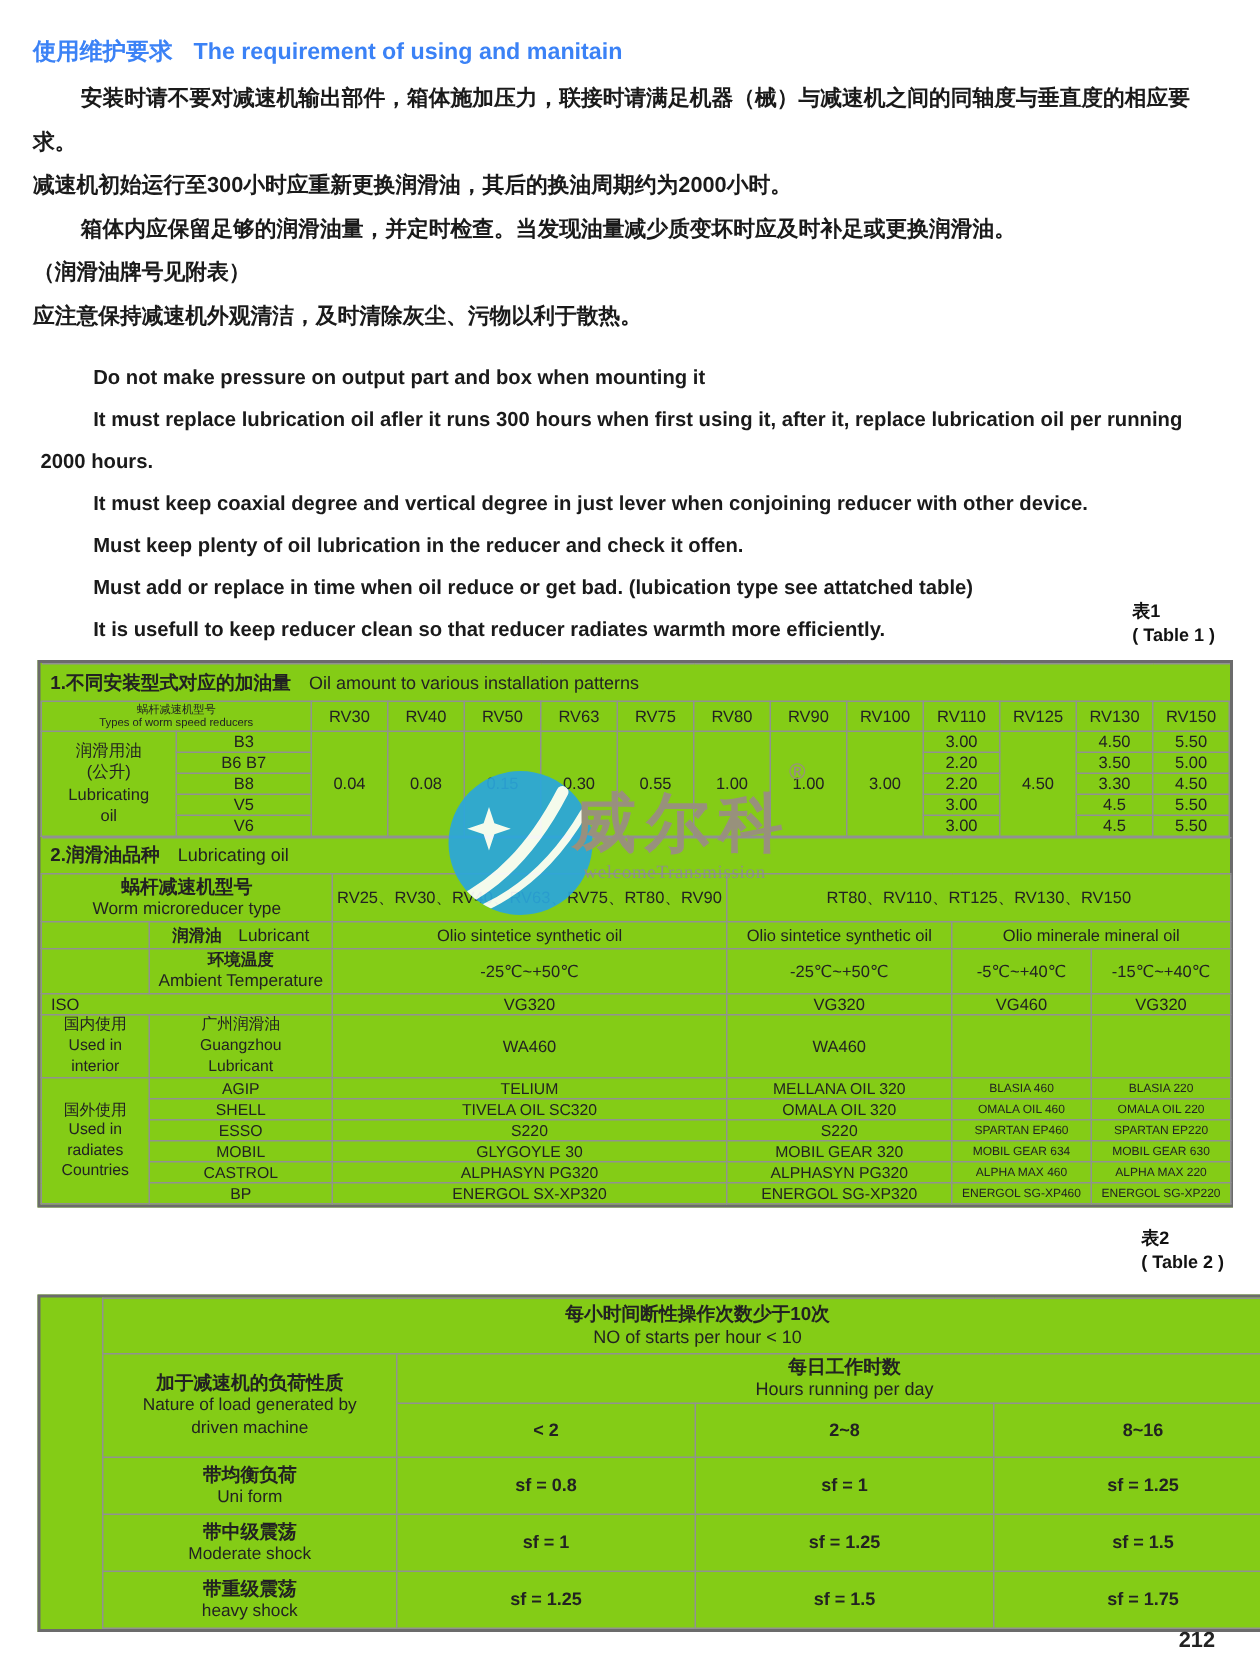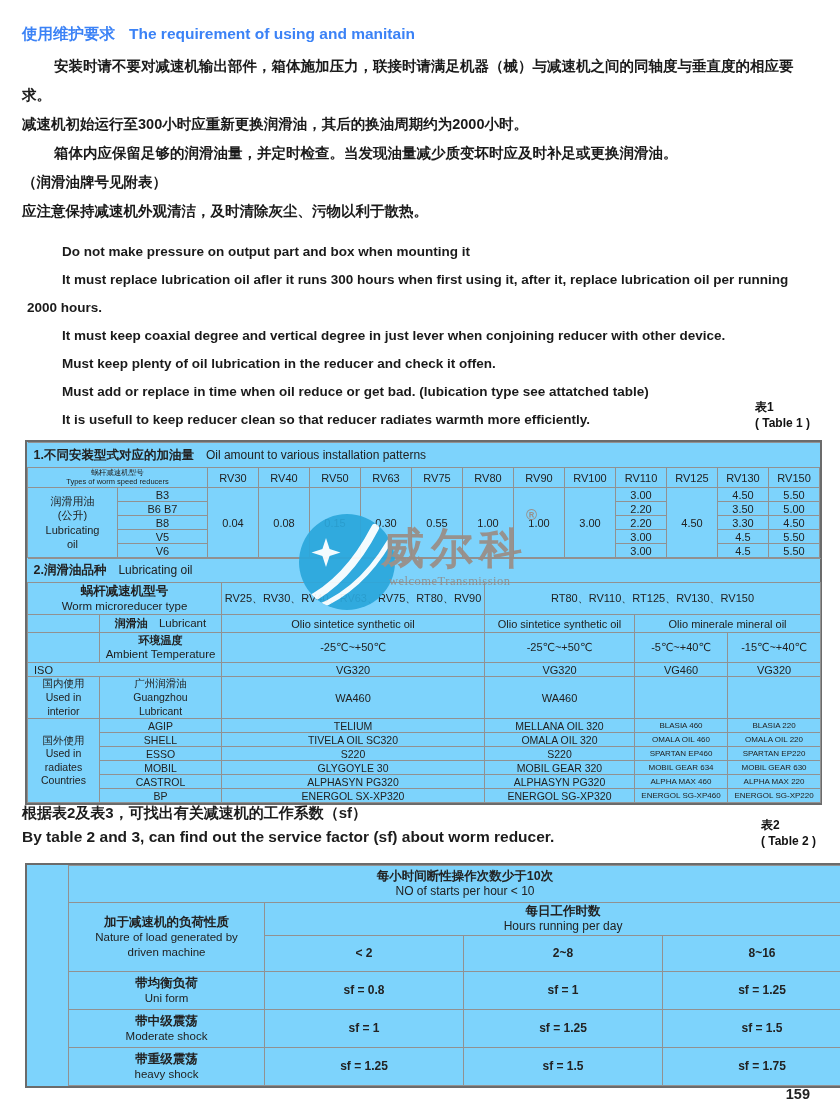--- a/index.html
+++ b/index.html
@@ -19,21 +19,21 @@
   .en-block p{margin:0;text-indent:2.6em;}
 
   .tag{position:absolute;text-align:left;font-weight:bold;font-size:12px;line-height:15px;color:#111;}
   .tag1{top:400px;right:30px;}
   .tag2{top:818px;right:24px;}
 
   .mid-head{position:absolute;top:801px;left:22px;line-height:24px;}
   .mid-head .zh{font-size:15px;font-weight:bold;}
   .mid-head .en{font-size:15.5px;font-weight:bold;}
 
-  .tbl{position:absolute;left:25px;width:793px;border:2px solid #6b6b6b;background:#7dd3fc;}
+  .tbl{position:absolute;left:25px;width:793px;border:2px solid #6b6b6b;background:#84cc16;}
   .tbl1{top:440px;}
   .tbl2{top:863px;padding-left:41px;}
   table{border-collapse:collapse;width:100%;table-layout:fixed;}
   td{border:1px solid #919191;text-align:center;vertical-align:middle;
      font-size:11px;color:#222;padding:0 2px;overflow:hidden;}
   tr.sec-title td{text-align:left;padding:3px 6px;border-left:none;border-right:none;}
   .tzh{font-weight:bold;font-size:12.5px;}
   .ten{font-size:12px;font-weight:normal;margin-left:12px;}
   .ln{display:block;line-height:1.3;}
   .xs{font-size:7.5px;line-height:1.15;}
@@ -280,24 +280,20 @@
         <td class="md">BP</td>
         <td class="md">ENERGOL SX-XP320</td>
         <td class="md">ENERGOL SG-XP320</td>
         <td class="sm">ENERGOL SG-XP460</td>
         <td class="sm">ENERGOL SG-XP220</td>
       </tr>
     </tbody>
       </table>
   </div>
 
-  <div class="mid-head">
-    <div class="zh">根据表2及表3，可找出有关减速机的工作系数（sf）</div>
-    <div class="en">By table 2 and 3, can find out the service factor (sf) about worm reducer.</div>
-  </div>
 
   <div class="tag tag2">
     <span class="ln">表2</span>
     <span class="ln">( Table 2 )</span>
   </div>
 
   <div class="tbl tbl2">
     <table>
       <colgroup>
         <col style="width:196px">
@@ -371,15 +367,15 @@
         <path d="M10 90 Q52 70 80 16" stroke="#ffffff" stroke-width="8" fill="none" stroke-linecap="round"></path>
         <path d="M2 102 Q60 88 94 30" stroke="#ffffff" stroke-width="5" fill="none" stroke-linecap="round"></path>
       </g>
       <path d="M31 26 l3.6 10.9 L45.5 40.5 l-10.9 3.6 L31 55 l-3.6 -10.9 L16.5 40.5 l10.9 -3.6 Z" fill="#ffffff"></path>
     </svg>
     <div class="wm-brand">威尔科</div>
     <div class="wm-reg">®</div>
     <div class="wm-caption">welcomeTransmission</div>
   </div>
 
-  <div class="page-num">159</div>
+  <div class="page-num">212</div>
 
 </div>
 
 </body></html>

